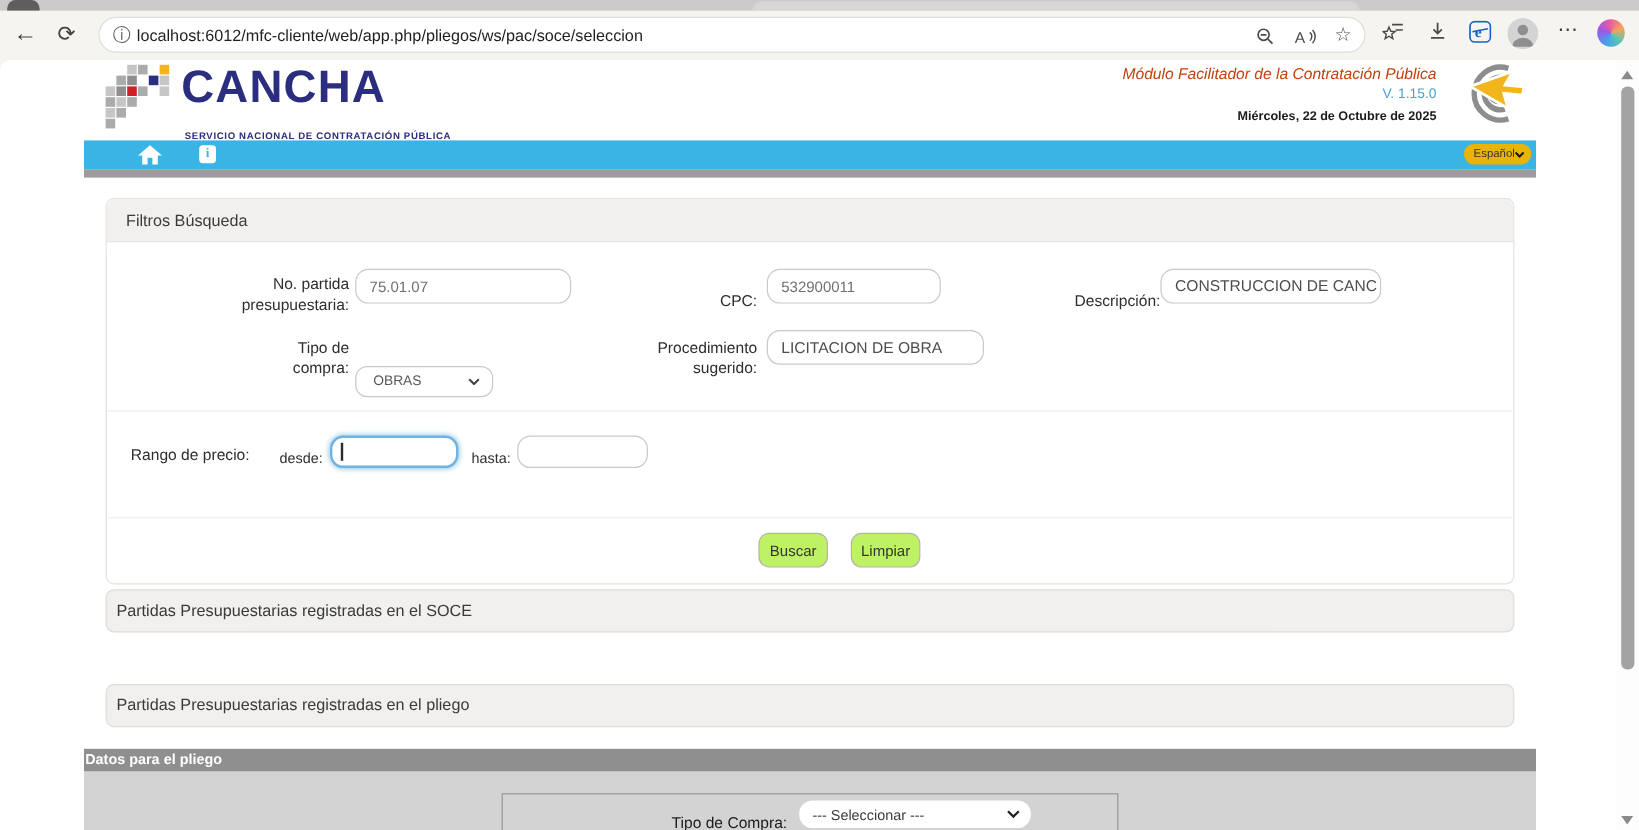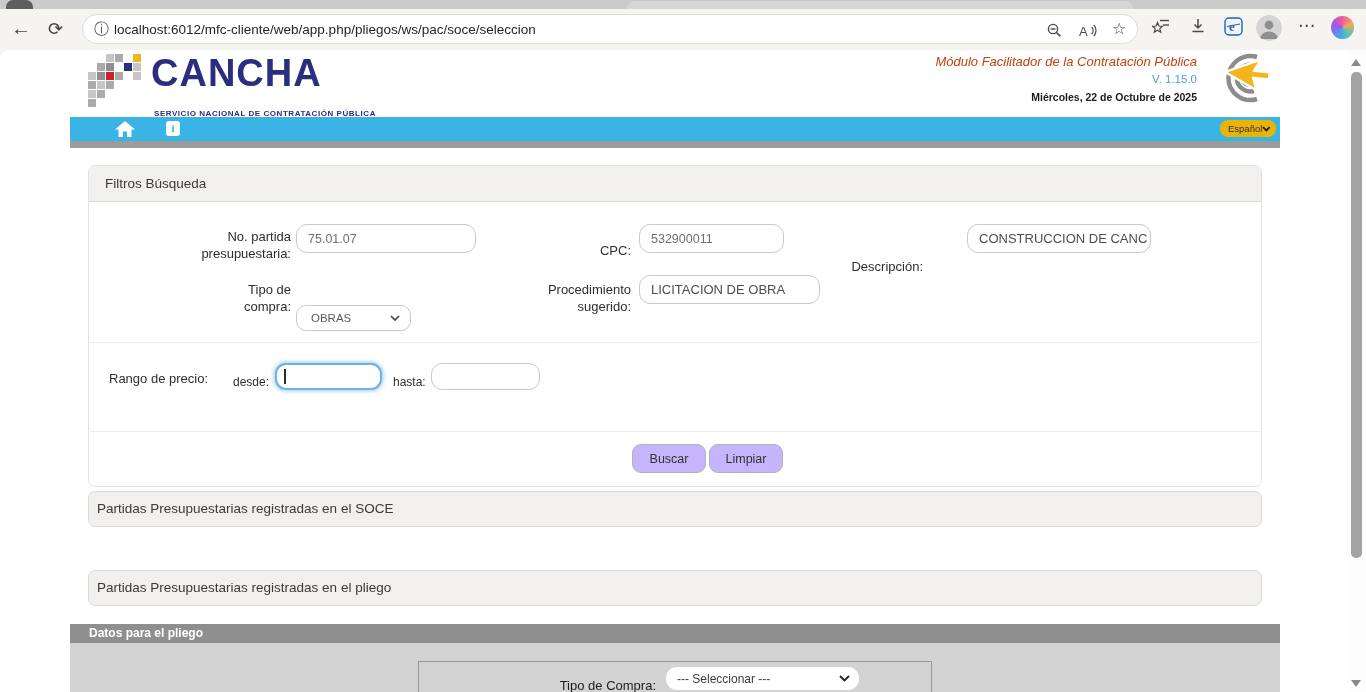--- a/index.html
+++ b/index.html
@@ -51,27 +51,27 @@
   .lbl { position:absolute; font-size:13px; color:#2e2e2e; text-align:right; line-height:17px; }
   .inp { position:absolute; height:29px; border:1px solid #c9c9c9; border-radius:11px; background:#fff;
          font-family:"Liberation Sans",sans-serif; font-size:12.5px; color:#707070; padding:0 8px 0 11px; outline:none; }
   .inp.dark { color:#4d4d4d; font-size:13px; }
   .selbox { position:absolute; border:1px solid #c9c9c9; border-radius:10px; background:#fff; display:flex;
             align-items:center; justify-content:space-between; padding:0 10px 0 14px; font-size:11.5px; color:#5a5a5a; cursor:pointer; }
   .divider { position:absolute; left:1px; width:1170px; border-top:1px solid #ededec; }
   .inp.focused { border:2px solid #6fb3e0; box-shadow:0 0 4px 1px rgba(72,158,214,.55); }
   .caret { position:absolute; width:1.5px; height:15px; background:#2c2c2c; animation:blink 1s step-end infinite; }
   @keyframes blink { 0%,49%{opacity:1} 50%,100%{opacity:0} }
-  .btn { position:absolute; width:74px; height:29px; background:#c4b5fd; border:1px solid #b3b3b3; border-radius:9px;
+  .btn { position:absolute; width:58px; height:29px; background:#bef264; border:1px solid #b3b3b3; border-radius:9px;
          font-family:"Liberation Sans",sans-serif; font-size:12.5px; color:#333; cursor:pointer; }
 
   .secbar { position:absolute; left:88px; width:1174px; height:36px; background:#f1f0ee; border:1px solid #dcdbd8;
             border-radius:7px; font-size:13.5px; color:#3a3a3a; line-height:34px; padding-left:8px; cursor:pointer; }
   .datosbar { position:absolute; left:70px; top:574px; width:1210px; height:19px; background:#8f8f8f;
-              color:#fff; font-size:12px; font-weight:bold; line-height:19px; padding-left:19px; }
+              color:#fff; font-size:12px; font-weight:bold; line-height:19px; padding-left:1px; }
   .bottomgray { position:absolute; left:70px; top:593px; width:1210px; height:49px; background:#d3d3d3; }
   .datosbox { position:absolute; left:348px; top:18px; width:514px; height:40px; border:1px solid #979797; }
   .datos-lbl { position:absolute; left:117px; top:16px; width:120px; text-align:right; font-size:13px; color:#1c1c1c; }
   .datos-sel { position:absolute; left:247px; top:5px; width:193px; height:23px; background:#fff; border-radius:11px;
                display:flex; align-items:center; justify-content:space-between; padding:0 9px 0 11px; font-size:12px; color:#3c3c3c; cursor:pointer; }
 
   
   .scrollbar { position:absolute; left:1347px; top:50px; width:19px; height:642px; background:#fdfdfd; }
   .sb-up { position:absolute; left:4px; top:9px; width:0; height:0; border:5.5px solid transparent; border-bottom:7px solid #8a8a8a; border-top:none; cursor:pointer; }
   .sb-dn { position:absolute; left:4px; bottom:5px; width:0; height:0; border:5.5px solid transparent; border-top:7px solid #8a8a8a; border-bottom:none; cursor:pointer; }
@@ -183,21 +183,21 @@
     </div>
     <div class="graystrip"></div>
 
     <div class="card">
       <div class="card-hd">Filtros Búsqueda</div>
 
       <div class="lbl" style="left:87px;top:62px;width:115px;">No. partida presupuestaria:</div>
       <input class="inp" style="left: 207px; top: 58px; width: 180px;" value="75.01.07">
       <div class="lbl" style="left:482px;top:76px;width:60px;">CPC:</div>
       <input class="inp" style="left: 550px; top: 58px; width: 145px;" value="532900011">
-      <div class="lbl" style="left:744px;top:76px;width:90px;margin-top:16px;">Descripción:</div>
+      <div class="lbl" style="left:788px;top:76px;width:90px;">Descripción:</div>
       <input class="inp dark" style="left: 878px; top: 58px; width: 184px; padding-right: 2px;" value="CONSTRUCCION DE CANCHA">
 
       <div class="lbl" style="left:122px;top:115px;width:80px;">Tipo de compra:</div>
       <div class="selbox" style="left:207px;top:111px;width:115px;height:26px;margin-top:28px;">
         <span>OBRAS</span>
         <svg width="10" height="6" viewBox="0 0 10 6">
           <path d="M1 1 L5 5 L9 1" fill="none" stroke="#444" stroke-width="1.7"></path>
         </svg>
       </div>
       <div class="lbl" style="left:432px;top:115px;width:110px;">Procedimiento sugerido:</div>

